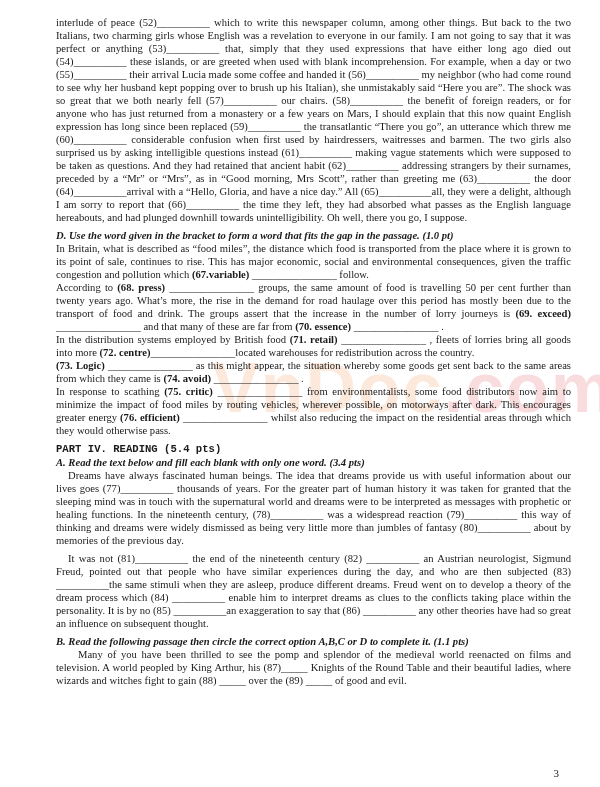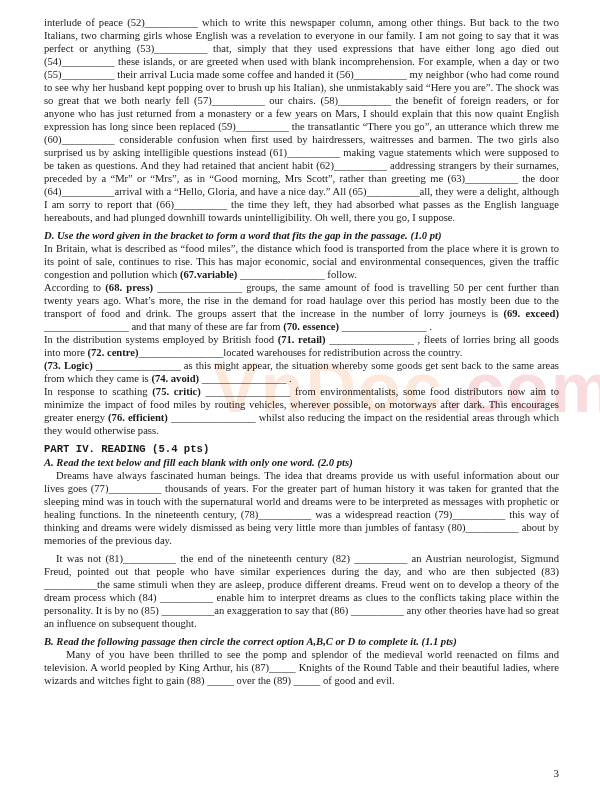--- a/index.html
+++ b/index.html
@@ -1,18 +1,18 @@
 <!DOCTYPE html>
 <html><head>
 <meta charset="utf-8">
 <style>
   html, body { margin:0; padding:0; background:#fff; }
   body { width:600px; height:787px; position:relative; overflow:hidden;
          font-family:"Liberation Serif", "DejaVu Serif", serif; color:#1a1a1a; }
-  .page { position:absolute; left:44px; top:16px; width:515px; font-size:10.6px; line-height:13.0px; }
+  .page { position:absolute; left:56px; top:16px; width:515px; font-size:10.6px; line-height:13.0px; }
   p { margin:0; text-align:justify; }
   .gap { margin-top:5px; }
   .heading-i { font-style:italic; font-weight:bold; }
   .part { font-weight:bold; margin-top:6px;font-family:Liberation Mono, monospace; }
   .indent { text-indent:12px; }
   .indent2 { text-indent:22px; }
   b.w { font-weight:bold; }
   .page-number { position:absolute; right:41px; top:767px; font-size:11px; }
   .watermark { position:absolute; left:212px; top:348px; font-family:"Liberation Sans", sans-serif;
                font-weight:bold; font-size:70px; letter-spacing:2px; opacity:0.16;
@@ -28,21 +28,21 @@
   <p>interlude of peace (52)__________ which to write this newspaper column, among other things. But back to the two Italians, two charming girls whose English was a revelation to everyone in our family. I am not going to say that it was perfect or anything (53)__________ that, simply that they used expressions that have either long ago died out (54)__________ these islands, or are greeted when used with blank incomprehension. For example, when a day or two (55)__________ their arrival Lucia made some coffee and handed it (56)__________ my neighbor (who had come round to see why her husband kept popping over to brush up his Italian), she unmistakably said “Here you are”. The shock was so great that we both nearly fell (57)__________ our chairs. (58)__________ the benefit of foreign readers, or for anyone who has just returned from a monastery or a few years on Mars, I should explain that this now quaint English expression has long since been replaced (59)__________ the transatlantic “There you go”, an utterance which threw me (60)__________ considerable confusion when first used by hairdressers, waitresses and barmen. The two girls also surprised us by asking intelligible questions instead (61)__________ making vague statements which were supposed to be taken as questions. And they had retained that ancient habit (62)__________ addressing strangers by their surnames, preceded by a “Mr” or “Mrs”, as in “Good morning, Mrs Scott”, rather than greeting me (63)__________ the door (64)__________arrival with a “Hello, Gloria, and have a nice day.” All (65)__________all, they were a delight, although I am sorry to report that (66)__________ the time they left, they had absorbed what passes as the English language hereabouts, and had plunged downhill towards unintelligibility. Oh well, there you go, I suppose.</p>
 
   <p class="heading-i gap">D. Use the word given in the bracket to form a word that fits the gap in the passage. (1.0 pt)</p>
   <p><span>In Britain, what is described as “food miles”, the distance which food is transported from the place where it is grown to its point of sale, continues to rise. This has major economic, social and environmental consequences, given the traffic congestion and pollution which </span><b class="w">(67.variable)</b><span> ________________ follow.</span></p>
   <p><span>According to </span><b class="w">(68. press)</b><span> ________________ groups, the same amount of food is travelling 50 per cent further than twenty years ago. What’s more, the rise in the demand for road haulage over this period has mostly been due to the transport of food and drink. The groups assert that the increase in the number of lorry journeys is </span><b class="w">(69. exceed)</b><span> ________________ and that many of these are far from </span><b class="w">(70. essence)</b><span> ________________ .</span></p>
   <p><span>In the distribution systems employed by British food </span><b class="w">(71. retail)</b><span> ________________ , fleets of lorries bring all goods into more </span><b class="w">(72. centre)</b><span>________________located warehouses for redistribution across the country.</span></p>
   <p><b class="w">(73. Logic)</b><span> ________________ as this might appear, the situation whereby some goods get sent back to the same areas from which they came is </span><b class="w">(74. avoid)</b><span> ________________ .</span></p>
   <p><span>In response to scathing </span><b class="w">(75. critic)</b><span> ________________ from environmentalists, some food distributors now aim to minimize the impact of food miles by routing vehicles, wherever possible, on motorways after dark. This encourages greater energy </span><b class="w">(76. efficient)</b><span> ________________ whilst also reducing the impact on the residential areas through which they would otherwise pass.</span></p>
 
   <p class="part gap">PART IV. READING (5.4 pts)</p>
-  <p class="heading-i">A. Read the text below and fill each blank with only one word. (2.0 pts)</p>
+  <p class="heading-i">A. Read the text below and fill each blank with only one word. (3.4 pts)</p>
   <p class="indent">Dreams have always fascinated human beings. The idea that dreams provide us with useful information about our lives goes (77)__________ thousands of years. For the greater part of human history it was taken for granted that the sleeping mind was in touch with the supernatural world and dreams were to be interpreted as messages with prophetic or healing functions. In the nineteenth century, (78)__________ was a widespread reaction (79)__________ this way of thinking and dreams were widely dismissed as being very little more than jumbles of fantasy (80)__________ about by memories of the previous day.</p>
   <p class="indent gap">It was not (81)__________ the end of the nineteenth century (82) __________ an Austrian neurologist, Sigmund Freud, pointed out that people who have similar experiences during the day, and who are then subjected (83) __________the same stimuli when they are asleep, produce different dreams. Freud went on to develop a theory of the dream process which (84) __________ enable him to interpret dreams as clues to the conflicts taking place within the personality. It is by no (85) __________an exaggeration to say that (86) __________ any other theories have had so great an influence on subsequent thought.</p>
 
   <p class="heading-i gap">B. Read the following passage then circle the correct option A,B,C or D to complete it. (1.1 pts)</p>
   <p class="indent2">Many of you have been thrilled to see the pomp and splendor of the medieval world reenacted on films and television. A world peopled by King Arthur, his (87)_____ Knights of the Round Table and their beautiful ladies, where wizards and witches fight to gain (88) _____ over the (89) _____ of good and evil.</p>
 </div>
 
 <div class="page-number">3</div>
 
 </body></html>

